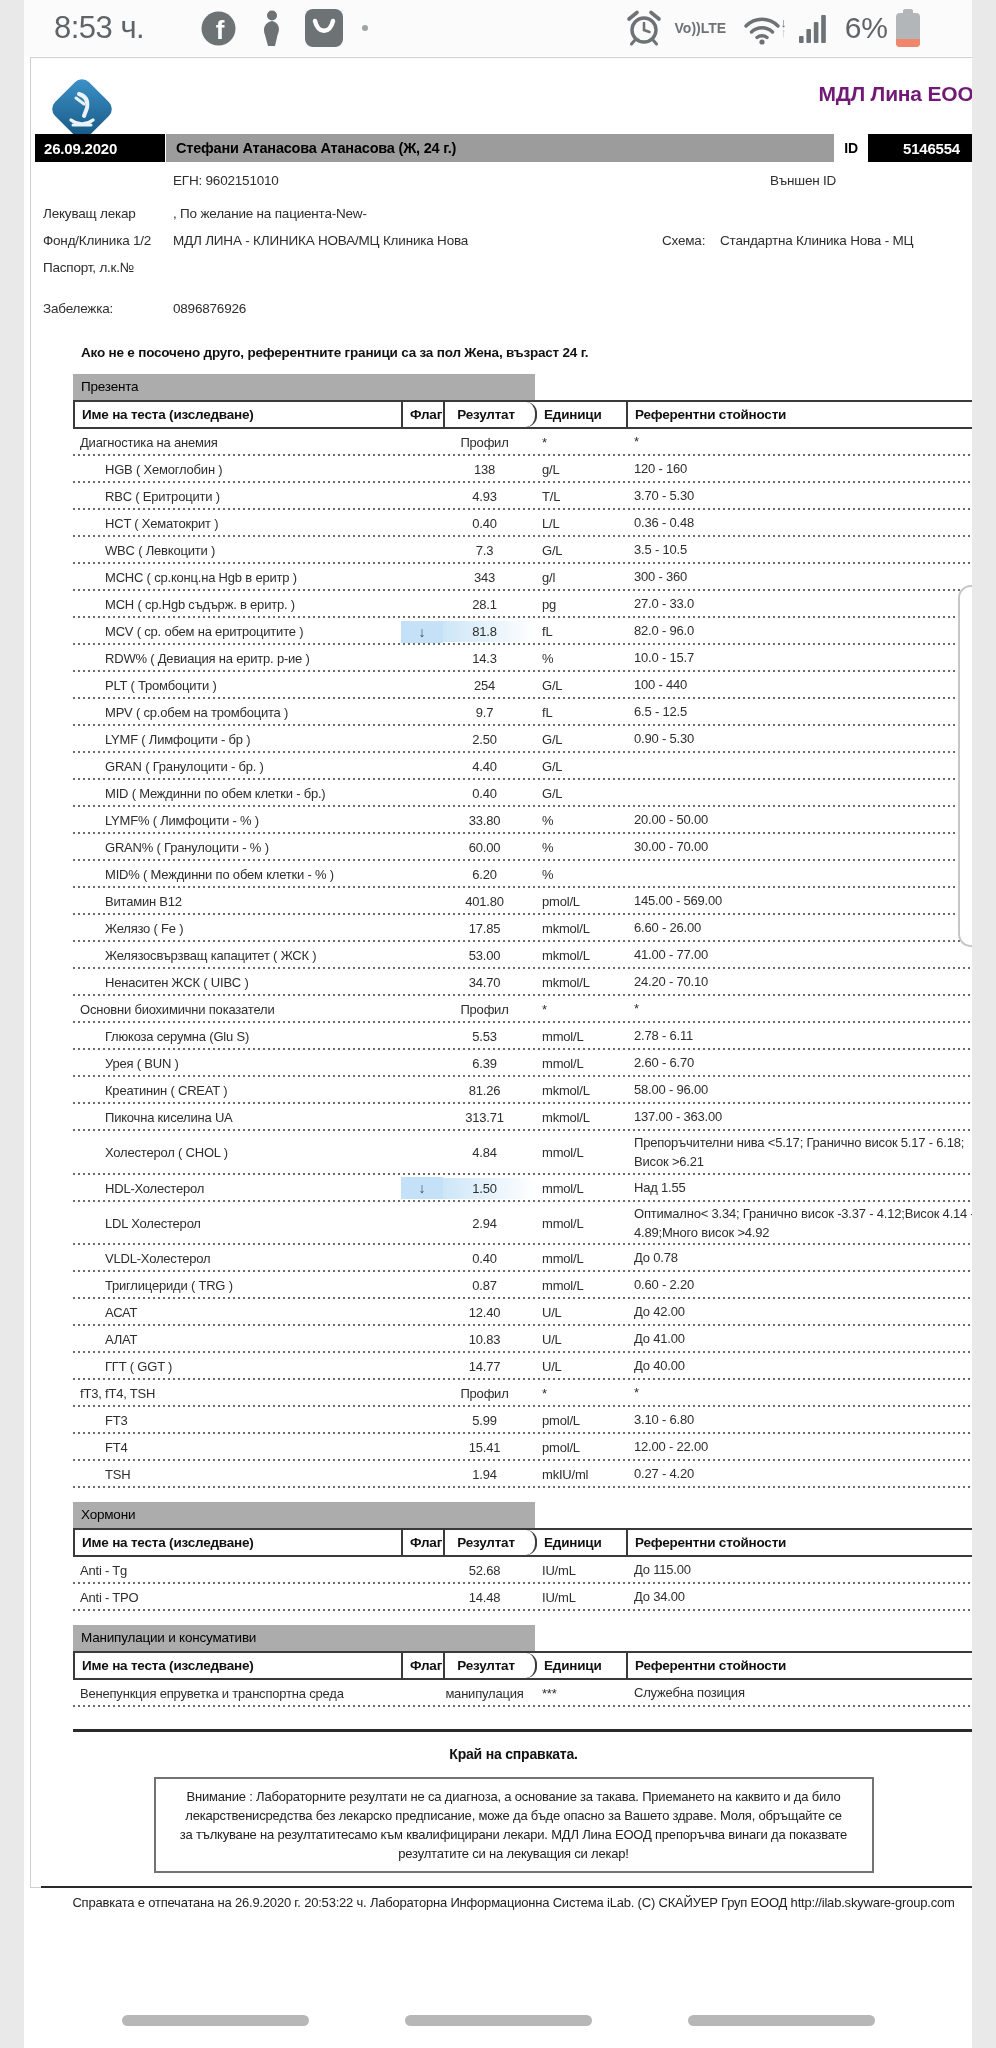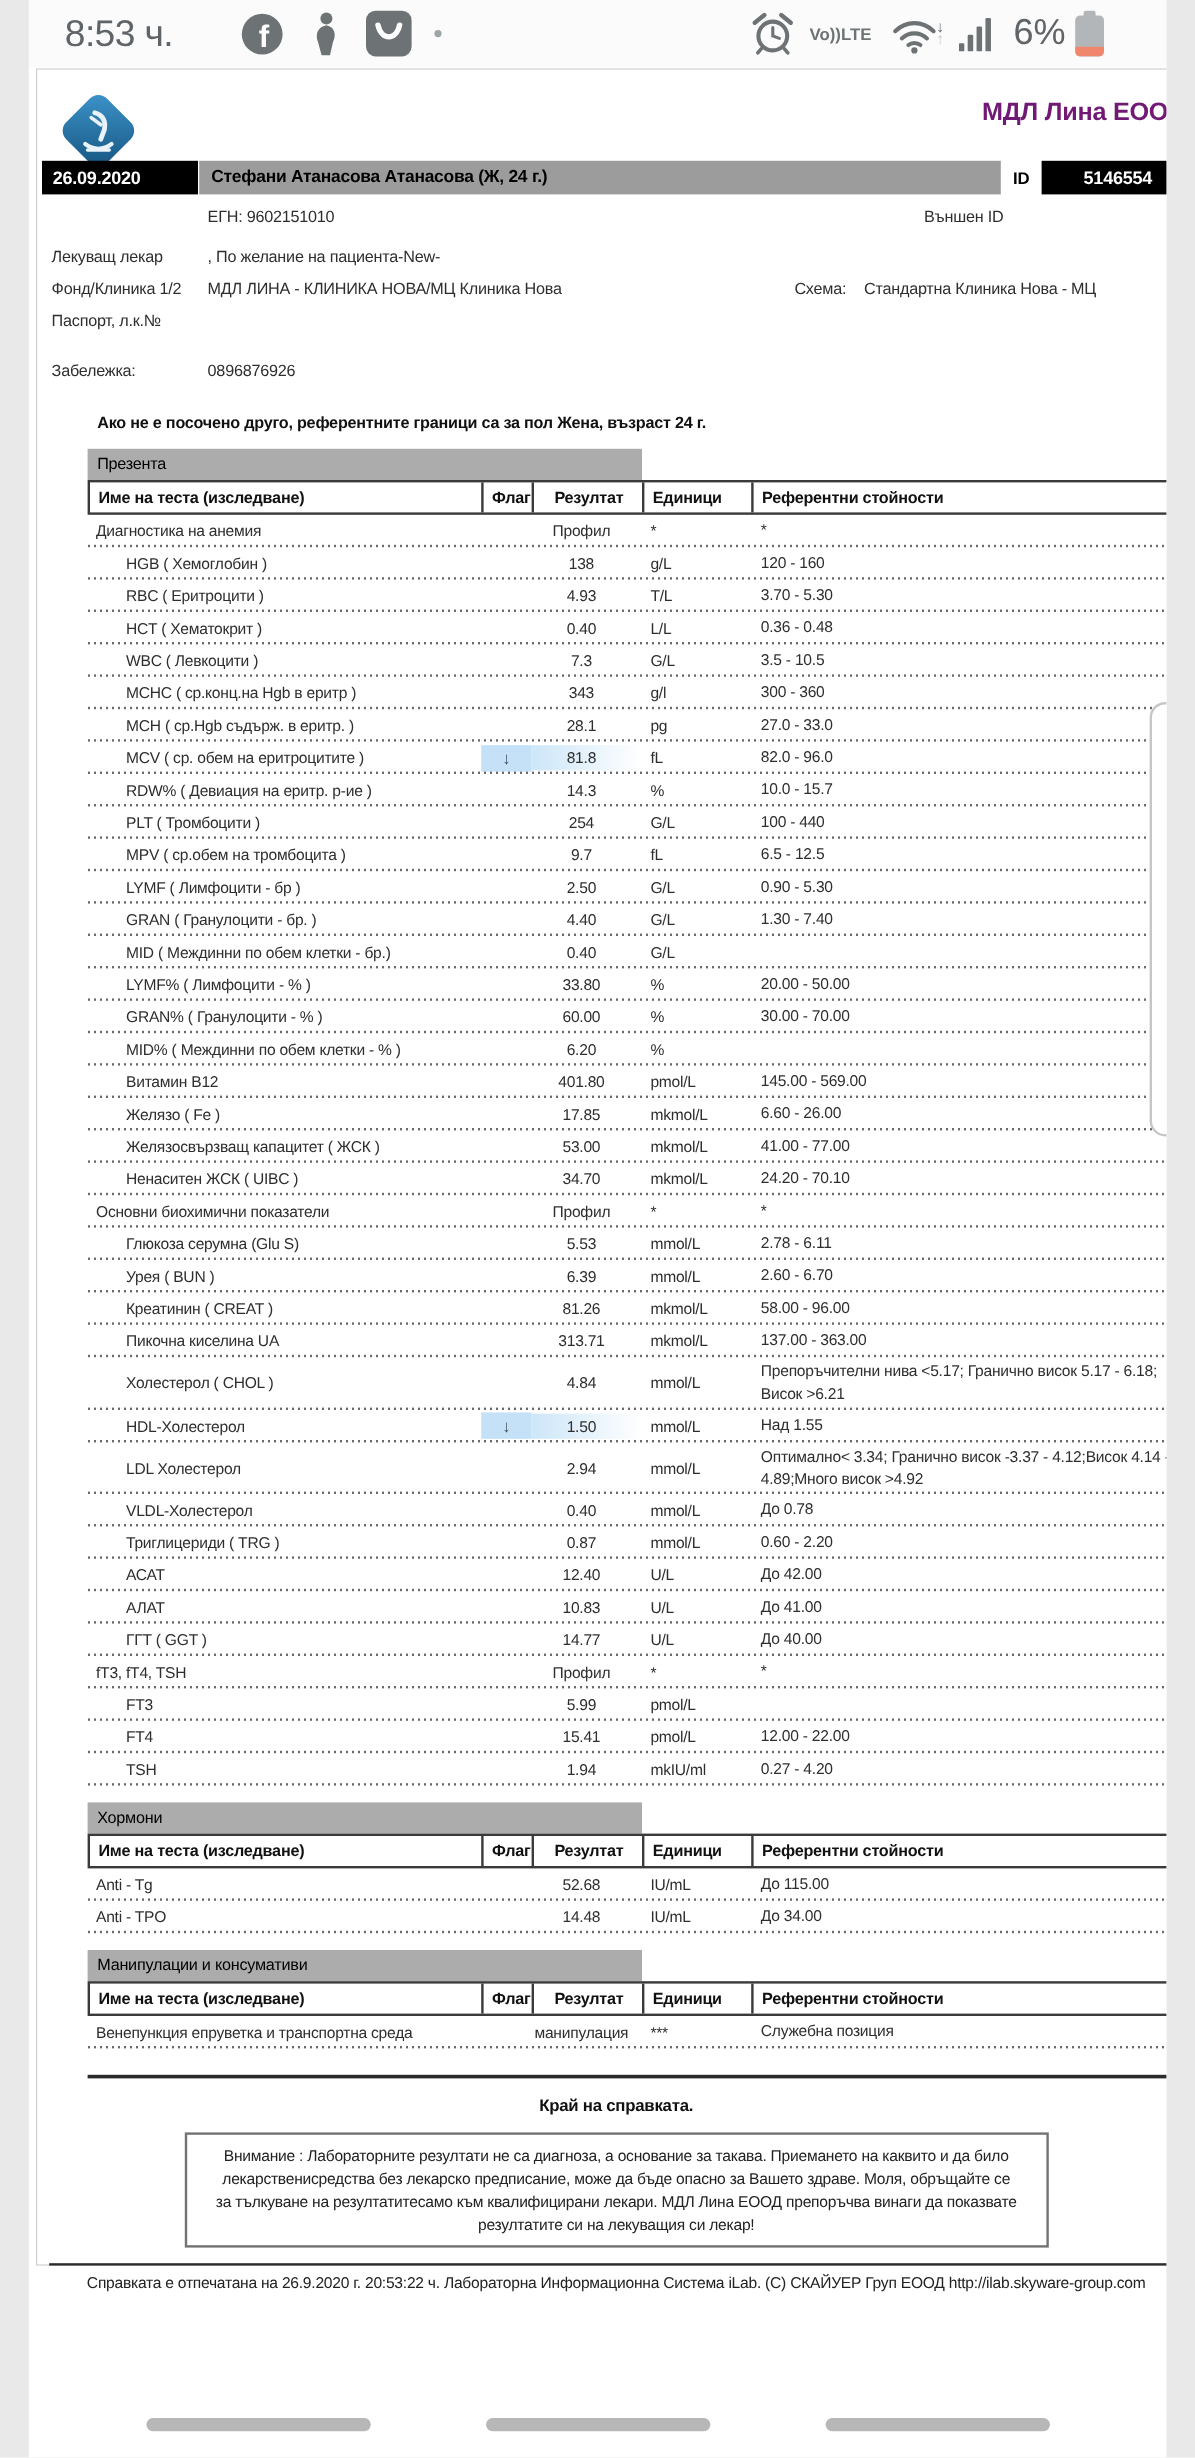--- a/index.html
+++ b/index.html
@@ -53,21 +53,21 @@
   .ref-note { margin:22px 0 0 50px; font-size:13.5px; font-weight:bold; color:#111; }
 
   
   .sections { margin:8px 8px 0 42px; }
   .sec-title { width:462px; height:26px; background:#acacac; color:#000; font-weight:normal; font-size:13.5px;
                line-height:26px; padding-left:8px; margin-top:14px; }
   .tbl { width:917px; }
   .tbl-head { display:grid; grid-template-columns:328px 42px 92px 91px 1fr; border:2px solid #3a3a3a; }
   .th { font-weight:bold; font-size:13.5px; color:#111; padding:5px 0 5px 7px; border-right:2px solid #3a3a3a; }
   .th:last-child { border-right:none; }
-  .th.res { text-align:left; padding-right:8px; padding-left:17px; }
+  .th.res { text-align:center; padding-right:8px; padding-left:0;border-radius:11px; }
   .trow { display:grid; grid-template-columns:328px 42px 92px 91px 1fr; position:relative; min-height:27px; align-items:center; }
   .trow::after { content:""; position:absolute; left:0; right:0; bottom:0; height:2px;
                  background-image:repeating-linear-gradient(90deg,#6a6a6a 0 2px, transparent 2px 5px); }
   .c { font-size:13px; padding:3px 0; }
   .c-name { padding-left:7px; }
   .trow.indent .c-name { padding-left:32px; }
   .c-flag { text-align:center; color:#3c4a57; font-size:14px; }
   .c-res { text-align:center; padding-right:9px; }
   .c-unit { padding-left:7px; }
   .c-ref { padding-left:8px; line-height:1.45; padding-right:4px; }
@@ -332,21 +332,20 @@
     <div class="c c-res">2.50</div>
     <div class="c c-unit">G/L</div>
     <div class="c c-ref">0.90 - 5.30</div>
   </div>
 
   <div class="trow indent">
     <div class="c c-name">GRAN ( Гранулоцити - бр. )</div>
     <div class="c c-flag"></div>
     <div class="c c-res">4.40</div>
     <div class="c c-unit">G/L</div>
-    <div class="c c-ref">1.30 - 7.40</div>
   </div>
 
   <div class="trow indent">
     <div class="c c-name">MID ( Междинни по обем клетки - бр.)</div>
     <div class="c c-flag"></div>
     <div class="c c-res">0.40</div>
     <div class="c c-unit">G/L</div>
     <div class="c c-ref"></div>
   </div>
 
@@ -516,20 +515,21 @@
     <div class="c c-res">Профил</div>
     <div class="c c-unit">*</div>
     <div class="c c-ref">*</div>
   </div>
 
   <div class="trow indent">
     <div class="c c-name">FT3</div>
     <div class="c c-flag"></div>
     <div class="c c-res">5.99</div>
     <div class="c c-unit">pmol/L</div>
+    <div class="c c-ref">3.10 - 6.80</div>
   </div>
 
   <div class="trow indent">
     <div class="c c-name">FT4</div>
     <div class="c c-flag"></div>
     <div class="c c-res">15.41</div>
     <div class="c c-unit">pmol/L</div>
     <div class="c c-ref">12.00 - 22.00</div>
   </div>
 

